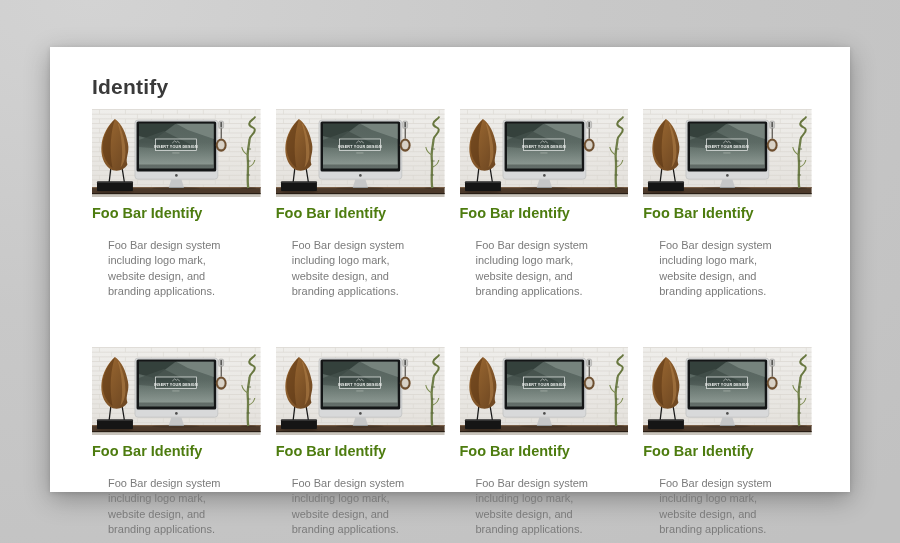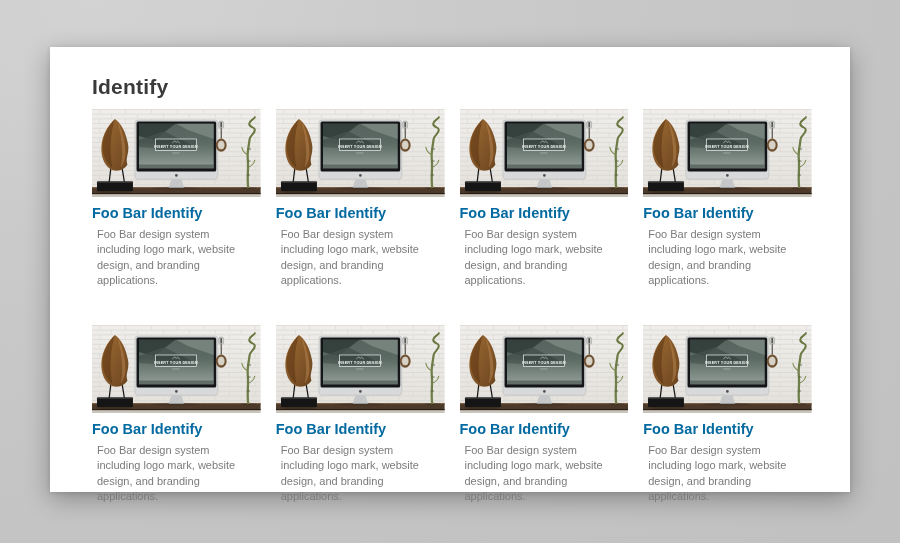--- a/index.html
+++ b/index.html
@@ -18,22 +18,22 @@
     margin:0 0 9px;font-size:21px;line-height:26px;font-weight:bold;
     color:#3a3a3a;letter-spacing:.2px;
   }
   .grid{
     display:grid;grid-template-columns:repeat(4,1fr);
     column-gap:15px;row-gap:32px;
   }
   .item{min-width:0;cursor:pointer}
   .thumb{height:88px}
   .thumb svg{display:block;width:100%;height:100%}
-  .item-title{margin:8px 0 4px;font-size:14.5px;line-height:17px;font-weight:bold;color:#0369a1}
-  .item-desc{margin:5px;font-size:11px;line-height:15.3px;color:#7b7b7b}
+  .item-title{margin:8px 0 4px;font-size:14.5px;line-height:17px;font-weight:bold;color:#4d7c0f}
+  .item-desc{margin:16px;font-size:11px;line-height:15.3px;color:#7b7b7b}
   .defs-svg{position:absolute;width:0;height:0}
 </style>
 </head>
 <body>
 
 <div class="stage">
   <main class="card">
     <h1 class="page-title">Identify</h1>
     <section class="grid" id="grid">
   <article class="item">

